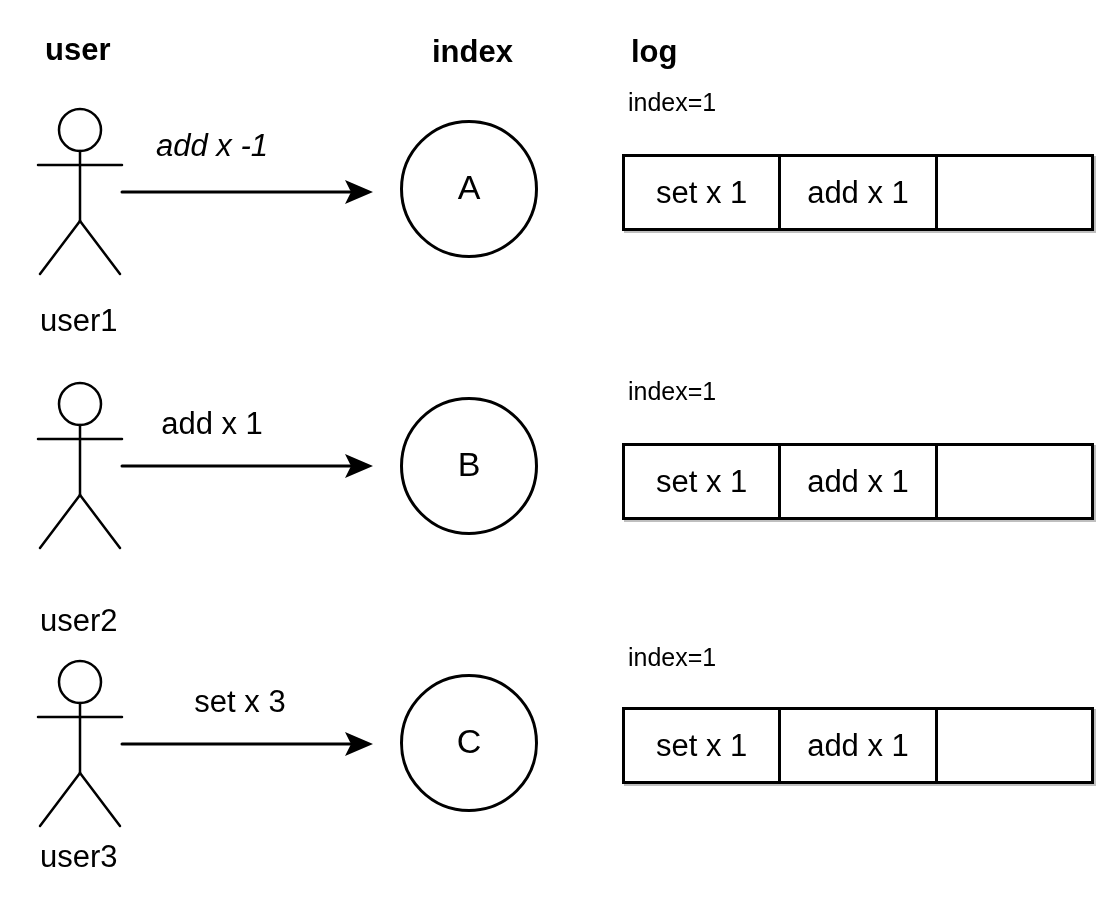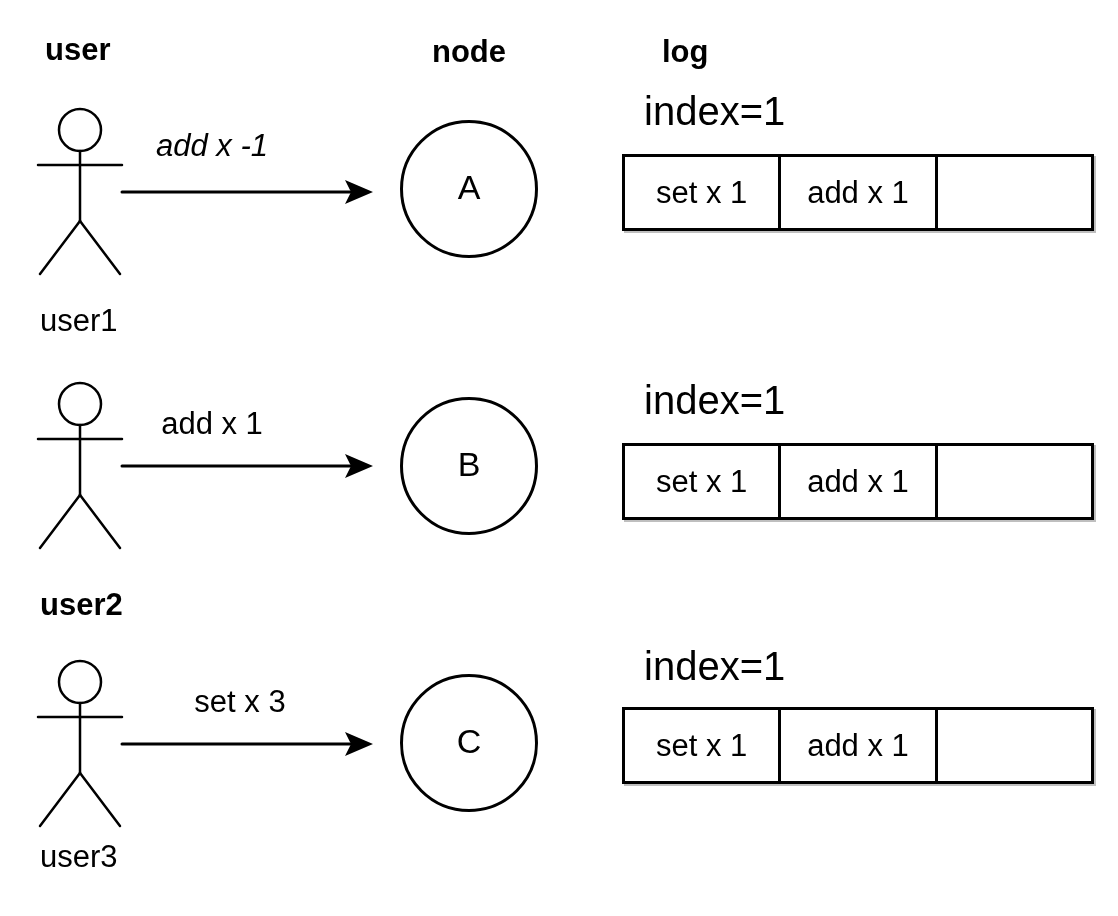--- a/index.html
+++ b/index.html
@@ -24,31 +24,31 @@
   }
   .col-header {
     position: absolute;
     font-size: 31px;
     font-weight: bold;
     line-height: 1.1;
     white-space: nowrap;
   }
   .hdr-user { left: 45px;  top: 33px; }
   .hdr-node { left: 432px; top: 35px; }
-  .hdr-log  { left: 662px; top: 35px; }
+  .hdr-log  { left: 631px; top: 35px; }
 
   .user-label {
     position: absolute;
     left: 40px;
     font-size: 31px;
     line-height: 1.1;
     white-space: nowrap;
   }
   .r0 .user-label { top: 304px; }
-  .r1 .user-label { top: 588px; font-weight: bold; }
+  .r1 .user-label { top: 604px; }
   .r2 .user-label { top: 840px; }
 
   .message-label {
     position: absolute;
     left: 212px;
     transform: translateX(-50%);
     font-size: 31px;
     line-height: 1.1;
     white-space: nowrap;
   }
@@ -73,22 +73,22 @@
   .r1 .node-circle { top: 397px; }
   .r2 .node-circle { top: 674px; }
   .node-letter {
     font-size: 34px;
     line-height: 1;
     margin-top: -4px;
   }
 
   .index-label {
     position: absolute;
-    left: 644px;
-    font-size: 40px;
+    left: 628px;
+    font-size: 25px;
     line-height: 1.2;
     white-space: nowrap;
   }
   .r0 .index-label { top: 87px; }
   .r1 .index-label { top: 376px; }
   .r2 .index-label { top: 642px; }
 
   .log-table {
     position: absolute;
     left: 622px;
@@ -115,21 +115,21 @@
     border-left: 3px solid #000;
     border-right: 3px solid #000;
   }
 </style>
 </head>
 <body>
 
 <div class="canvas">
 
   <div class="col-header hdr-user">user</div>
-  <div class="col-header hdr-node">node</div>
+  <div class="col-header hdr-node">index</div>
   <div class="col-header hdr-log">log</div>
 
   <svg class="linework" viewBox="0 0 1118 916" xmlns="http://www.w3.org/2000/svg" fill="none" stroke="#000000" stroke-width="2.5" stroke-linecap="round">
 
     <g>
       <circle cx="80" cy="130" r="21"></circle>
       <line x1="80" y1="151" x2="80" y2="221"></line>
       <line x1="38" y1="165" x2="122" y2="165"></line>
       <line x1="80" y1="221" x2="40" y2="274"></line>
       <line x1="80" y1="221" x2="120" y2="274"></line>

